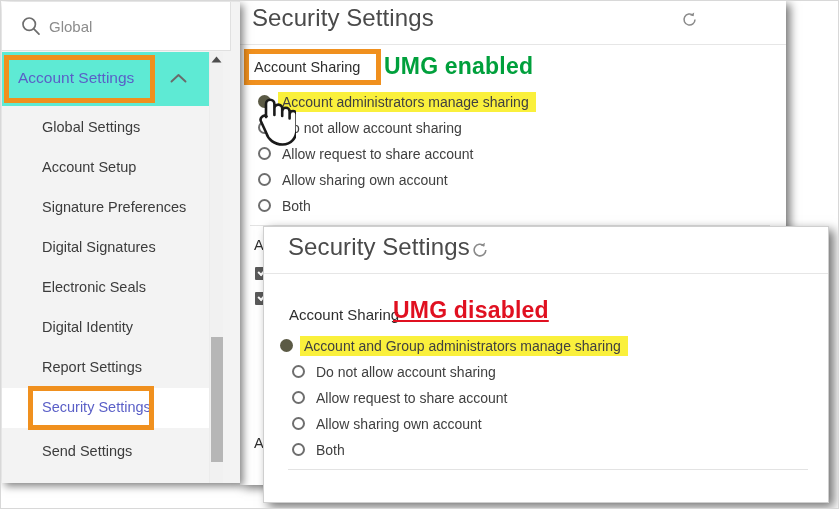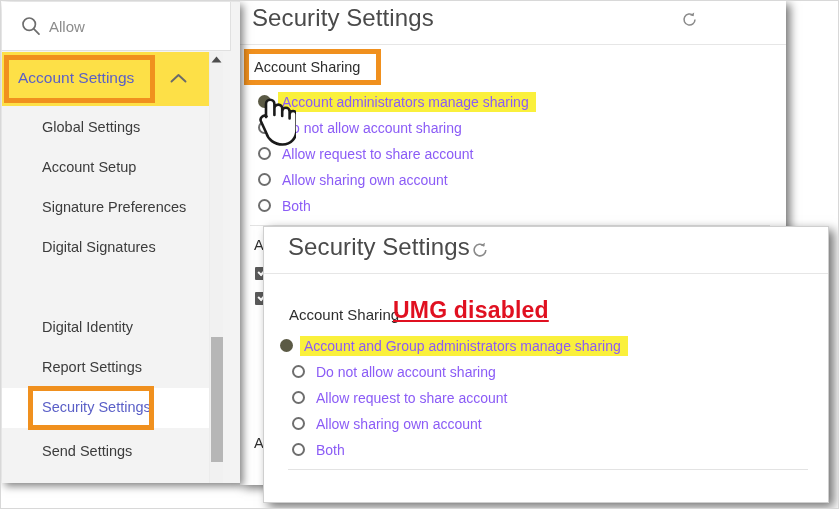--- a/index.html
+++ b/index.html
@@ -103,21 +103,21 @@
     margin-right: 11px;
   }
   .radio-mark.checked {
     border: none;
     background: #5b5a45;
     width: 13px;
     height: 13px;
   }
   .radio-label {
     font-size: 14px;
-    color: #8b5cf6;
+    color: #404040;
   }
   .hl {
     background: #faf03c;
     padding: 2px 7px 2px 4px;
     margin: -2px -7px -2px -4px;
   }
 
   .divider {
     position: absolute;
     height: 1px;
@@ -202,21 +202,21 @@
     bottom: 0;
     background: #f3f3f3;
   }
 
   .nav-group-header {
     position: absolute;
     left: 0;
     top: 0;
     width: 207px;
     height: 54px;
-    background: #fde047;
+    background: #5eead4;
   }
   .nav-group-label {
     position: absolute;
     left: 16px;
     top: 17px;
     font-size: 15.5px;
     color: #5a5fc7;
     white-space: nowrap;
   }
   .chevron-up {
@@ -289,20 +289,21 @@
           <path d="M13.2 1.6 L12.5 5.2 L9.0 4.3 Z" fill="#8a8a8a"></path>
         </svg>
       </div>
     </div>
 
     <div id="back-content">
 
       <div class="section-label" style="left:14px; top:14px;">Account Sharing</div>
       <div class="orange-box" style="left:4px; top:4px; width:137px; height:36px;"></div>
 
+      <div class="umg-tag umg-enabled" style="left:144px; top:8px;">UMG enabled</div>
 
       <div class="radio-row" style="left:18px; top:46px;">
         <span class="radio-mark checked"></span>
         <span class="radio-label hl">Account administrators manage sharing</span>
       </div>
       <div class="radio-row" style="left:18px; top:72px;">
         <span class="radio-mark"></span>
         <span class="radio-label">Do not allow account sharing</span>
       </div>
       <div class="radio-row" style="left:18px; top:98px;">
@@ -386,21 +387,21 @@
 
   <div id="sidebar">
 
     <div id="search-bar">
       <div id="search-icon-wrap">
         <svg width="20" height="20" viewBox="0 0 20 20">
           <circle cx="8.2" cy="8.2" r="6.2" fill="none" stroke="#6d6d6d" stroke-width="1.7"></circle>
           <line x1="12.8" y1="12.8" x2="18" y2="18.2" stroke="#6d6d6d" stroke-width="1.7" stroke-linecap="round"></line>
         </svg>
       </div>
-      <div id="search-placeholder">Allow</div>
+      <div id="search-placeholder">Global</div>
     </div>
 
     <div id="nav-list">
 
       <div class="nav-group-header">
         <div class="nav-group-label">Account Settings</div>
         <div class="chevron-up">
           <svg width="17" height="11" viewBox="0 0 17 11">
             <polyline points="1.5,8.5 8.5,2 15.5,8.5" fill="none" stroke="#6a6a6a" stroke-width="1.9" stroke-linecap="round" stroke-linejoin="round"></polyline>
           </svg>
@@ -413,20 +414,23 @@
       </div>
       <div class="nav-item" style="top:56px;">
         <span class="nav-item-label">Global Settings</span>
       </div>
       <div class="nav-item" style="top:136px;">
         <span class="nav-item-label">Signature Preferences</span>
       </div>
       <div class="nav-item" style="top:176px;">
         <span class="nav-item-label">Digital Signatures</span>
       </div>
+      <div class="nav-item" style="top:216px;">
+        <span class="nav-item-label">Electronic Seals</span>
+      </div>
       <div class="nav-item" style="top:296px;">
         <span class="nav-item-label">Report Settings</span>
       </div>
       <div class="nav-item" style="top:256px;">
         <span class="nav-item-label">Digital Identity</span>
       </div>
 
       <div class="nav-item active" style="top:336px;">
         <span class="nav-item-label link">Security Settings</span>
       </div>

